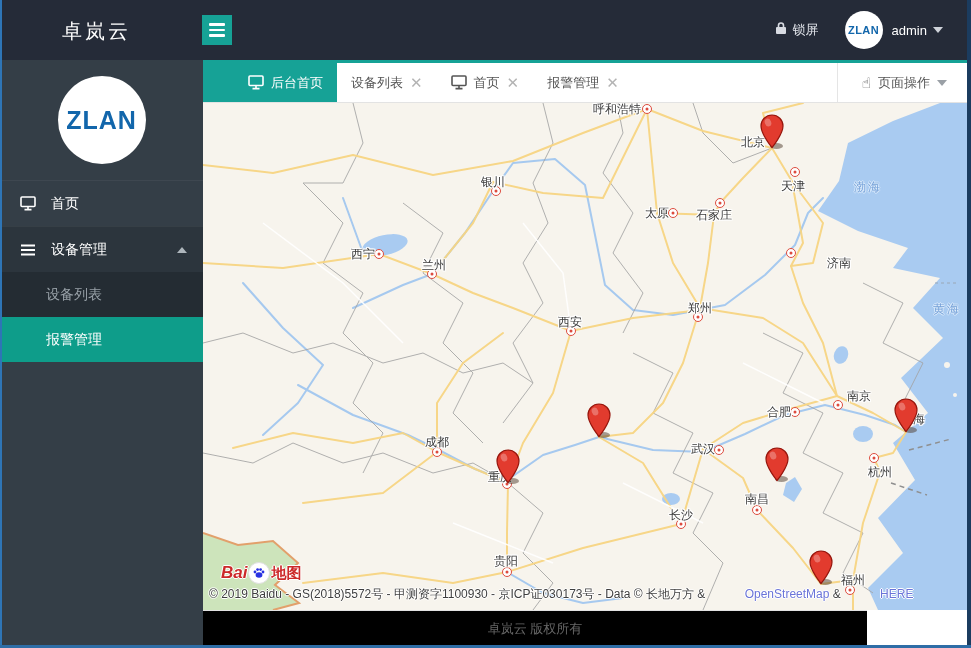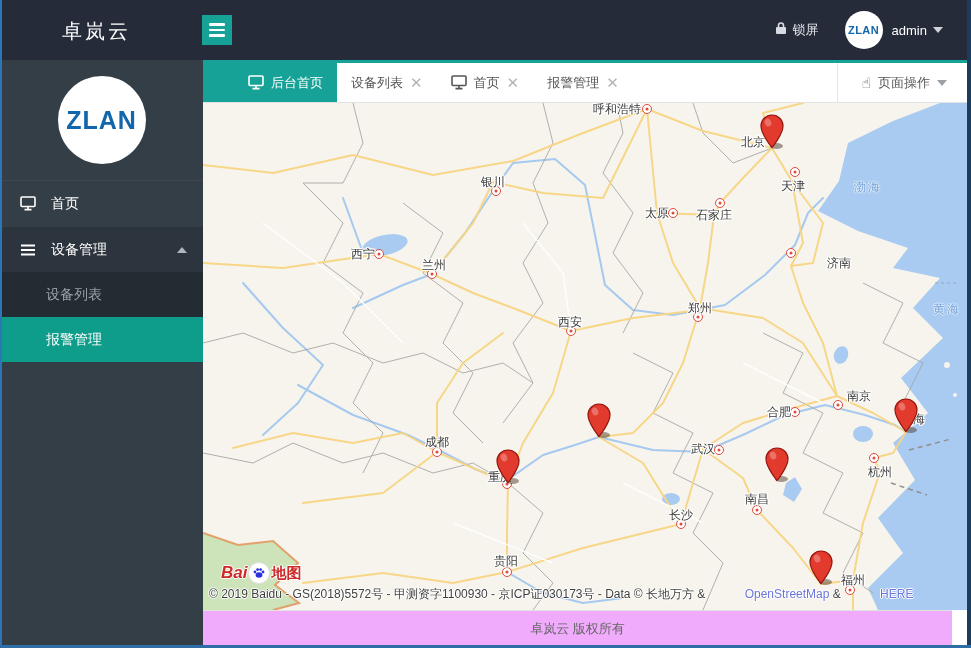--- a/index.html
+++ b/index.html
@@ -75,21 +75,21 @@
     text-shadow:-1px 0 #fff,1px 0 #fff,0 -1px #fff,0 1px #fff;}
   .attribution a{color:var(--link,#6a74d8);text-decoration:none;cursor:pointer;margin-left:36px;}
   .bmap-logo{position:absolute;left:6px;bottom:26px;display:flex;align-items:center;gap:1px;z-index:6;cursor:pointer;margin-left:12px;}
   .bmap-logo .bai{color:#cc2929;font-weight:bold;font-size:17px;font-style:italic;
     text-shadow:-1px 0 #fff,1px 0 #fff,0 -1px #fff,0 1px #fff;}
   .paw-circle{width:20px;height:20px;background:#fff;border-radius:50%;border:1px solid #e0e0e0;display:flex;align-items:center;justify-content:center;}
   .bmap-logo .ditu{color:#cc2929;font-weight:bold;font-size:15px;
     text-shadow:-1px 0 #fff,1px 0 #fff,0 -1px #fff,0 1px #fff;}
 
   
-  .footer{position:absolute;left:203px;top:610px;width:749px;height:35px;background:#f0abfc;border-top:1px solid #e2e2e2;
+  .footer{position:absolute;left:203px;top:610px;width:664px;height:35px;background:#000000;border-top:1px solid #e2e2e2;
     display:flex;align-items:center;justify-content:center;color:#666;font-size:13px;z-index:20;}
 </style>
 </head>
 <body>
 
 <div class="window">
 
   <div class="topbar">
     <div class="app-title">卓岚云</div>
     <div class="hamburger">

